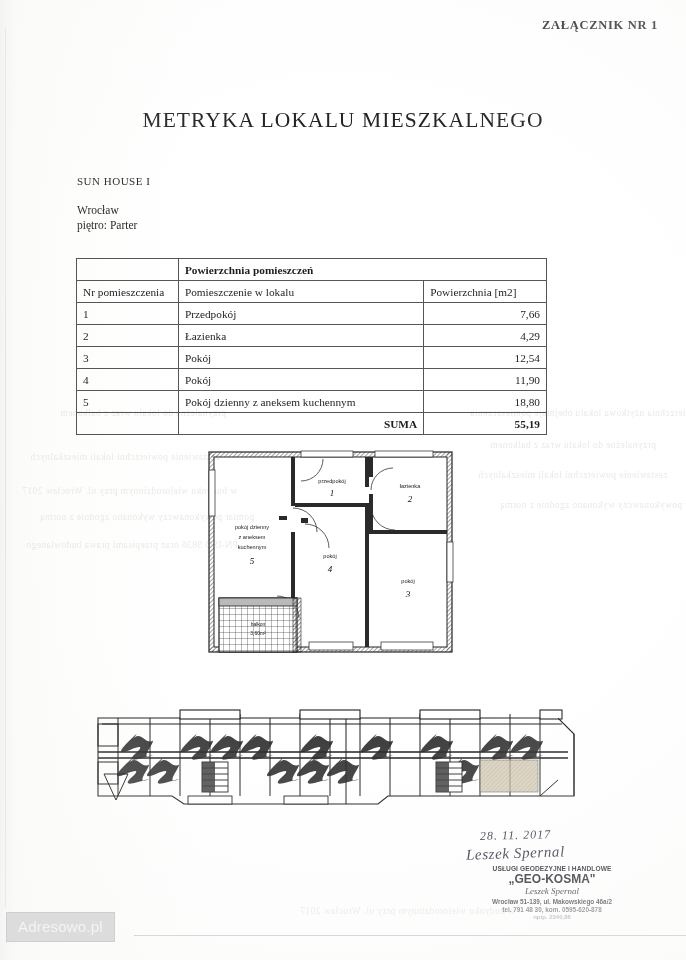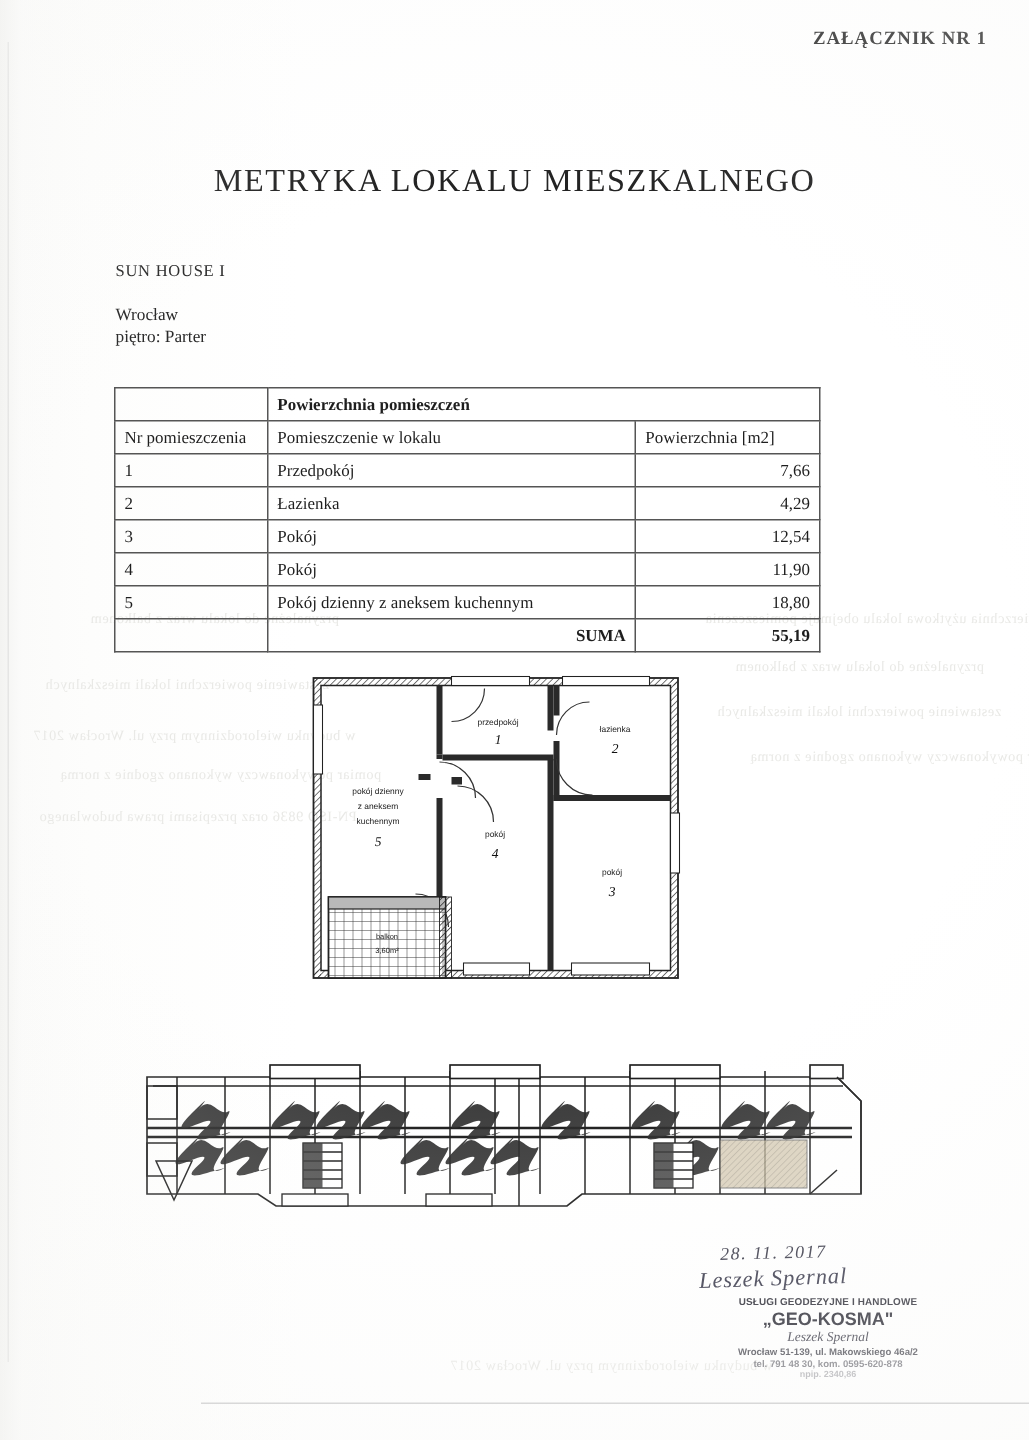--- a/index.html
+++ b/index.html
@@ -401,15 +401,16 @@
     <div class="stamp" id="st1">USŁUGI GEODEZYJNE I HANDLOWE</div>
     <div class="stamp" id="st2">„GEO-KOSMA"</div>
     <div class="stamp" id="st3">Leszek Spernal</div>
     <div class="stamp" id="st4">Wrocław 51-139, ul. Makowskiego 46a/2</div>
     <div class="stamp" id="st5">tel. 791 48 30, kom. 0595-620-878</div>
     <div class="stamp" id="st6">npip. 2340,86</div>
   </div>
 
   <div id="page-tint"></div>
 
+  <div id="wm">Adresowo.pl</div>
   <div id="wm-line"></div>
 
 </div>
 
 </body></html>

